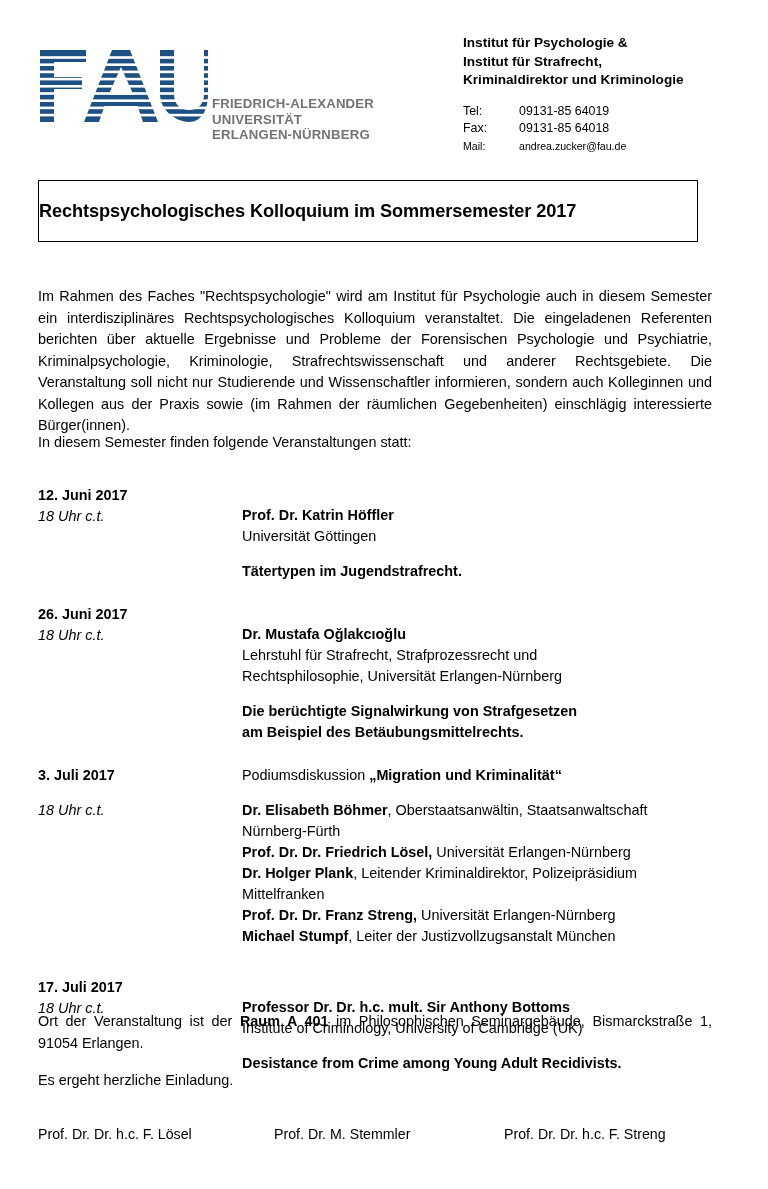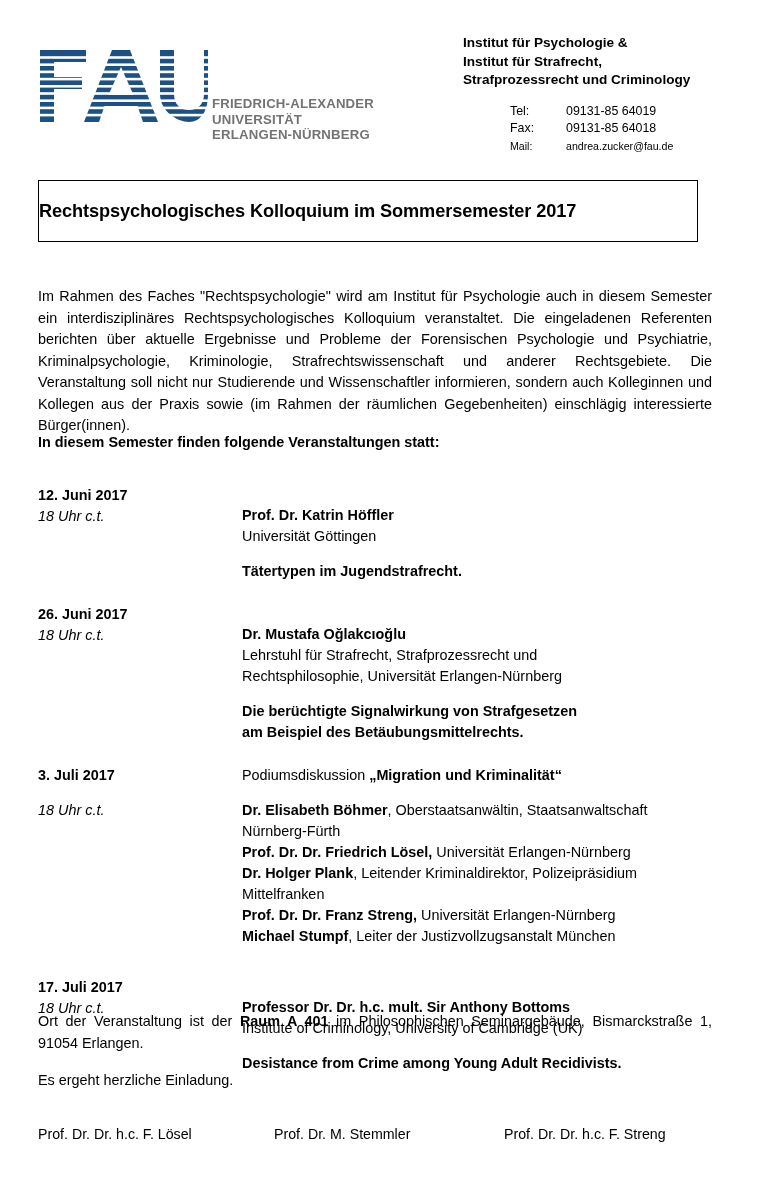--- a/index.html
+++ b/index.html
@@ -69,21 +69,20 @@
   }
   .inst-title {
     font-size: 13.6px;
     font-weight: bold;
     line-height: 18.5px;
     color: #000;
     white-space: nowrap;
   }
   .contact {
     margin-top: 12px;
-    margin-left: 47px;
   }
   .contact-row {
     display: block;
     line-height: 16.5px;
     white-space: nowrap;
   }
   .contact-row .lbl {
     display: inline-block;
     width: 56px;
     font-size: 12.4px;
@@ -129,21 +128,20 @@
     text-justify: inter-word;
   }
 
   .subintro {
     position: absolute;
     left: 38px;
     top: 432px;
     width: 674px;
     font-size: 14.4px;
     line-height: 21.5px;
-    font-weight: bold;
   }
 
   
   .events {
     position: absolute;
     left: 38px;
     top: 485px;
     width: 674px;
   }
   .event {
@@ -253,21 +251,21 @@
         <div>FRIEDRICH-ALEXANDER</div>
         <div>UNIVERSITÄT</div>
         <div>ERLANGEN-NÜRNBERG</div>
       </div>
     </div>
 
     <div class="inst-block">
       <div class="inst-title">
         <div>Institut für Psychologie &amp;</div>
         <div>Institut für Strafrecht,</div>
-        <div>Strafprozessrecht und Criminology</div>
+        <div>Kriminaldirektor und Kriminologie</div>
       </div>
       <div class="contact">
         <div class="contact-row">
           <span class="lbl">Tel:</span><span class="val">09131-85 64019</span>
         </div>
         <div class="contact-row">
           <span class="lbl">Fax:</span><span class="val">09131-85 64018</span>
         </div>
         <div class="contact-row small">
           <span class="lbl">Mail:</span><span class="val">andrea.zucker@fau.de</span>

